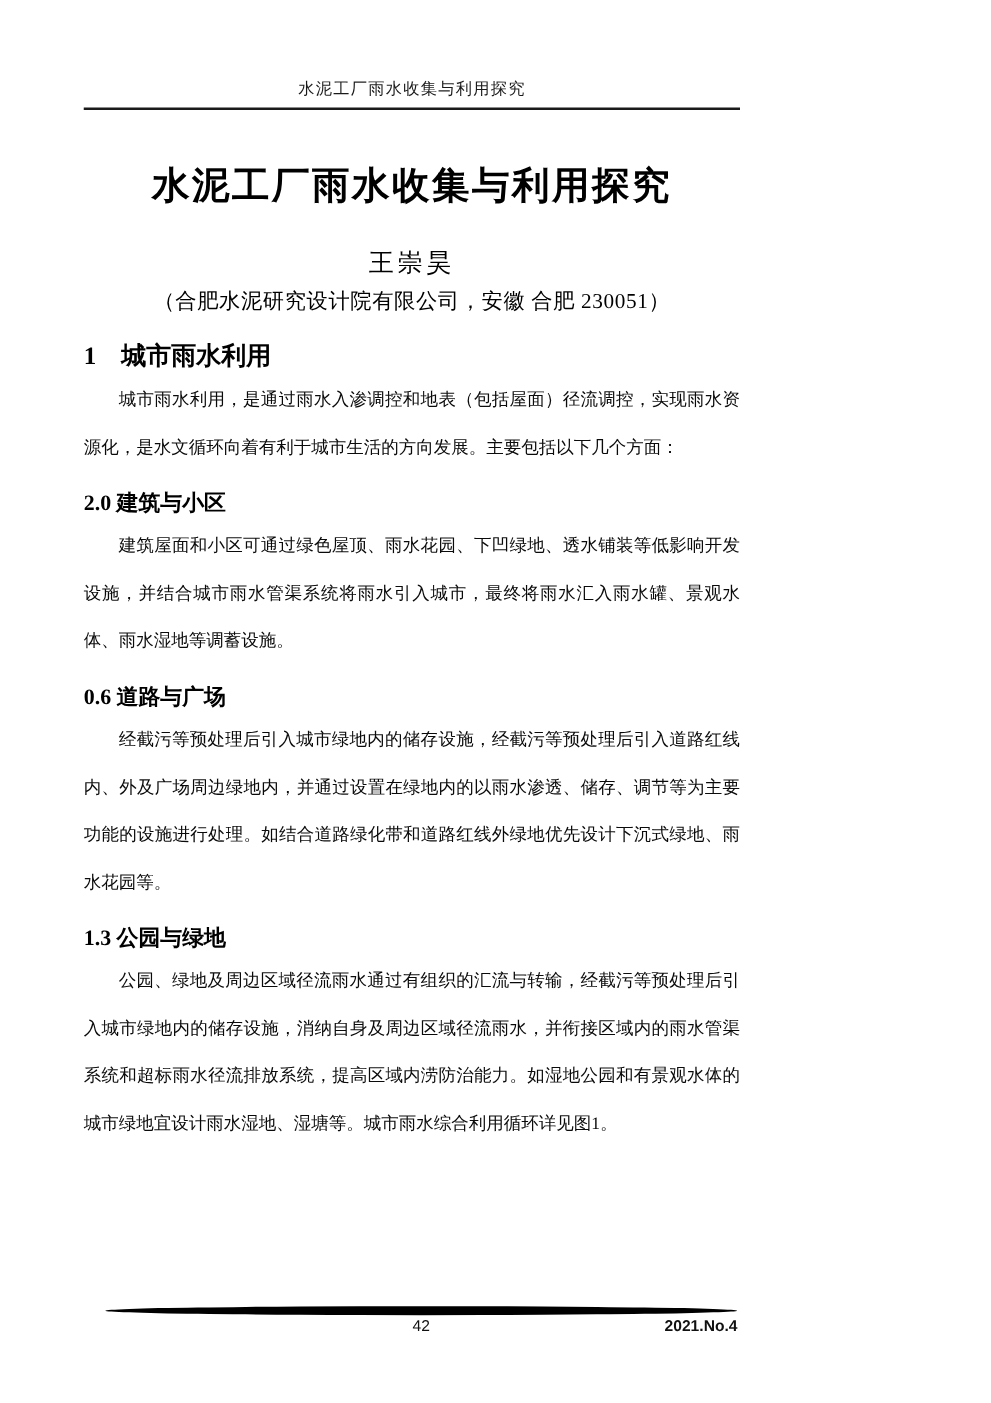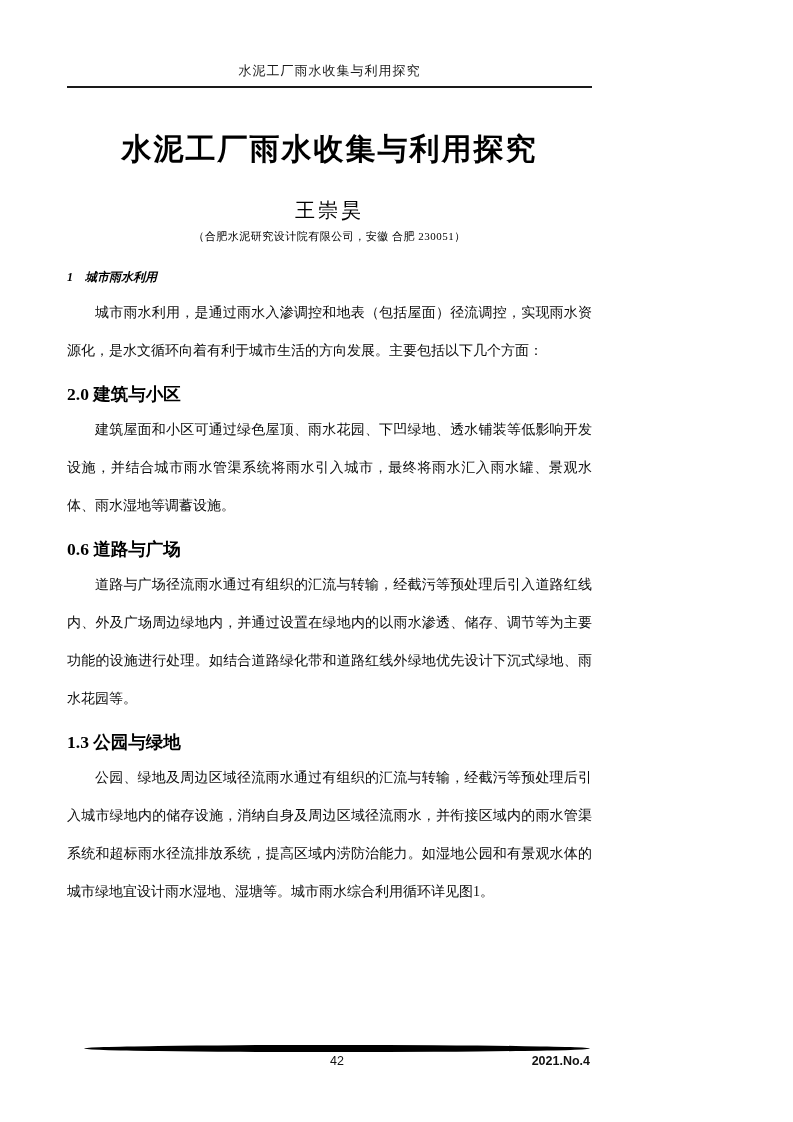--- a/index.html
+++ b/index.html
@@ -40,36 +40,35 @@
   .author {
     margin-top: 29px;
     text-align: center;
     font-size: 20px;
     letter-spacing: 3px;
     color: #000000;
   }
   .affiliation {
     margin-top: 5px;
     text-align: center;
-    font-size: 11px;
+    font-size: 17px;
     letter-spacing: 0.5px;
     color: #000000;
   }
   .section-heading {
     margin: 12px 0 0 0;
     font-size: 17.5px;
     font-weight: bold;
     line-height: 24px;
     white-space: pre-wrap;
     color: #000000;
   }
   .section-heading.first {
     margin-top: 21px;
-    font-size: 12px;
-    font-style: italic;
+    font-size: 20px;
   }
   .body-para {
     margin: 5px 0 0 0;
     font-size: 14px;
     line-height: 38px;
     text-align: justify;
     text-indent: 2em;
     color: #0a0a0a;
   }
   .footer {
@@ -119,21 +118,21 @@
       <p class="body-para">城市雨水利用，是通过雨水入渗调控和地表（包括屋面）径流调控，实现雨水资源化，是水文循环向着有利于城市生活的方向发展。主要包括以下几个方面：</p>
     </section>
 
     <section>
       <h2 class="section-heading">2.0 建筑与小区</h2>
       <p class="body-para">建筑屋面和小区可通过绿色屋顶、雨水花园、下凹绿地、透水铺装等低影响开发设施，并结合城市雨水管渠系统将雨水引入城市，最终将雨水汇入雨水罐、景观水体、雨水湿地等调蓄设施。</p>
     </section>
 
     <section>
       <h2 class="section-heading">0.6 道路与广场</h2>
-      <p class="body-para">道路与广场径流雨水通过有组织的汇流与转输，经截污等预处理后引入道路红线内、外及广场周边绿地内，并通过设置在绿地内的以雨水渗透、储存、调节等为主要功能的设施进行处理。如结合道路绿化带和道路红线外绿地优先设计下沉式绿地、雨水花园等。</p>
+      <p class="body-para">经截污等预处理后引入城市绿地内的储存设施，经截污等预处理后引入道路红线内、外及广场周边绿地内，并通过设置在绿地内的以雨水渗透、储存、调节等为主要功能的设施进行处理。如结合道路绿化带和道路红线外绿地优先设计下沉式绿地、雨水花园等。</p>
     </section>
 
     <section>
       <h2 class="section-heading">1.3 公园与绿地</h2>
       <p class="body-para">公园、绿地及周边区域径流雨水通过有组织的汇流与转输，经截污等预处理后引入城市绿地内的储存设施，消纳自身及周边区域径流雨水，并衔接区域内的雨水管渠系统和超标雨水径流排放系统，提高区域内涝防治能力。如湿地公园和有景观水体的城市绿地宜设计雨水湿地、湿塘等。城市雨水综合利用循环详见图1。</p>
     </section>
 
   </div>
 
   <div class="footer">

